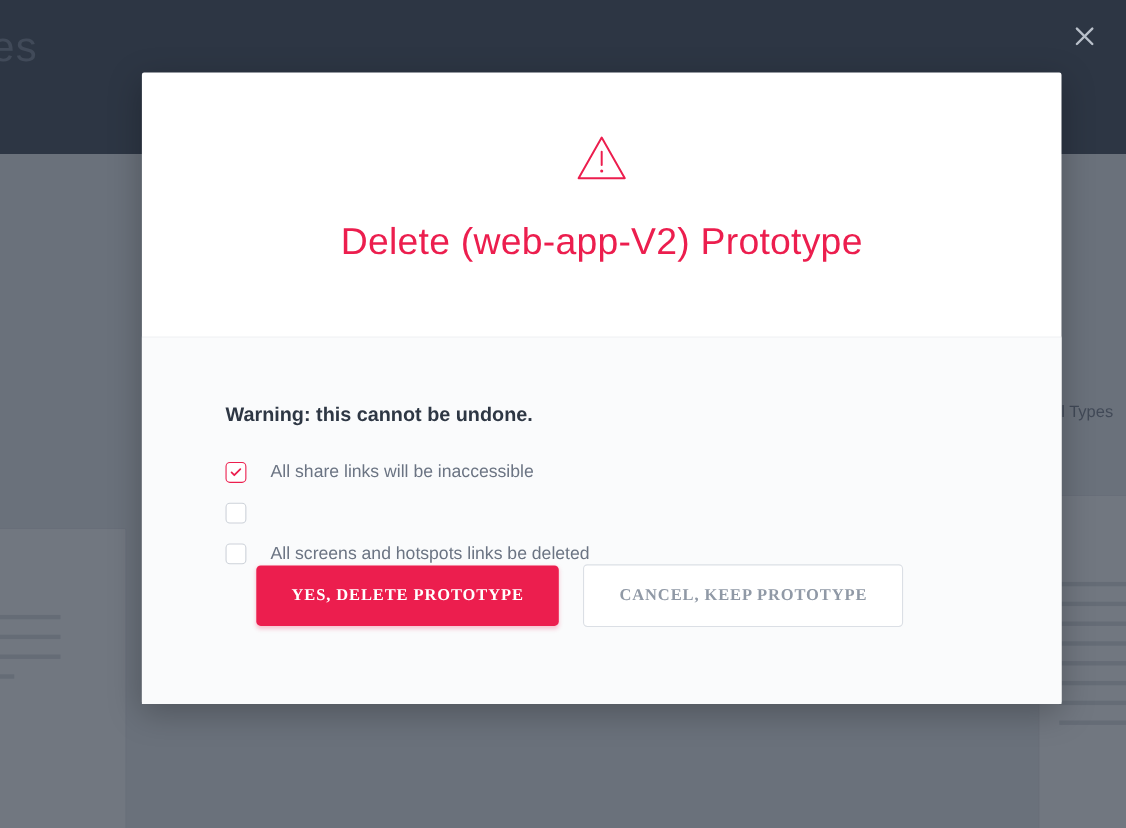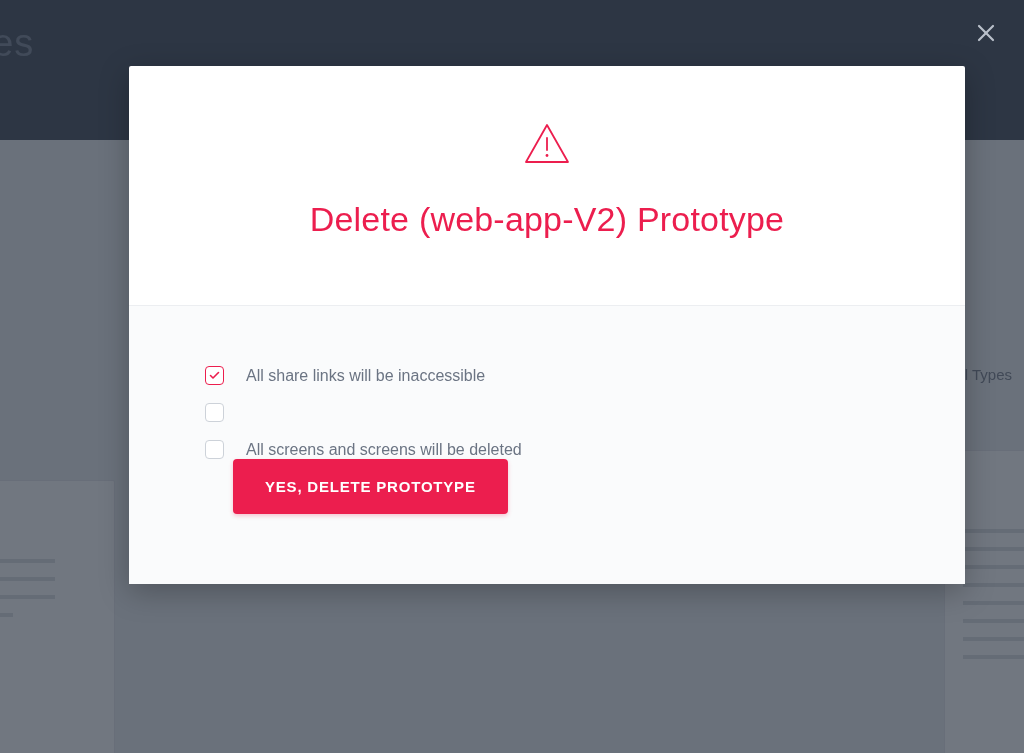--- a/index.html
+++ b/index.html
@@ -165,21 +165,21 @@
       padding-left: 28px;
     }
     .btn {
       padding: 19px 32px;
       font-size: 15px;
       font-weight: 600;
       letter-spacing: 0.8px;
       border-radius: 4px;
       cursor: pointer;
       border: none;
-      font-family: Liberation Sans, sans-serif;
+      font-family: Liberation Serif, serif;
     }
     .btn-primary {
       background: #ec1e4e;
       color: #fff;
       box-shadow: 0 2px 4px rgba(236, 30, 78, 0.25);
     }
     .btn-secondary {
       background: #fff;
       color: #9099a6;
       border: 1px solid #dbdfe5;
@@ -248,40 +248,42 @@
       <svg width="50" height="44" viewBox="0 0 50 44">
         <path d="M25 3 L46 40 L4 40 Z" fill="none" stroke="#ec1e4e" stroke-width="1.8" stroke-linejoin="round"></path>
         <line x1="25" y1="16" x2="25" y2="28" stroke="#ec1e4e" stroke-width="1.8" stroke-linecap="round"></line>
         <circle cx="25" cy="33.5" r="1.4" fill="#ec1e4e"></circle>
       </svg>
     </span>
     <div class="modal-title">Delete (web-app-V2) Prototype</div>
   </div>
 
   <div class="modal-body">
+    <div class="warning-text">Warning: this cannot be undone.</div>
 
     <div class="checklist">
       <div class="check-row">
         <span class="checkbox checked">
           <svg width="11" height="9" viewBox="0 0 11 9">
             <path d="M1.5 4.5 L4 7 L9.5 1.5" fill="none" stroke="#ec1e4e" stroke-width="1.6" stroke-linecap="round" stroke-linejoin="round"></path>
           </svg>
         </span>
         <span class="check-label">All share links will be inaccessible</span>
       </div>
       <div class="check-row">
         <span class="checkbox">
           
         </span>
       </div>
       <div class="check-row">
         <span class="checkbox">
           
         </span>
-        <span class="check-label">All screens and screens will be deleted</span>
+        <span class="check-label">All screens and hotspots links be deleted</span>
       </div>
     </div>
 
     <div class="button-row">
       <button class="btn btn-primary">YES, DELETE PROTOTYPE</button>
+      <button class="btn btn-secondary">CANCEL, KEEP PROTOTYPE</button>
     </div>
   </div>
 </div>
 
 </body></html>

